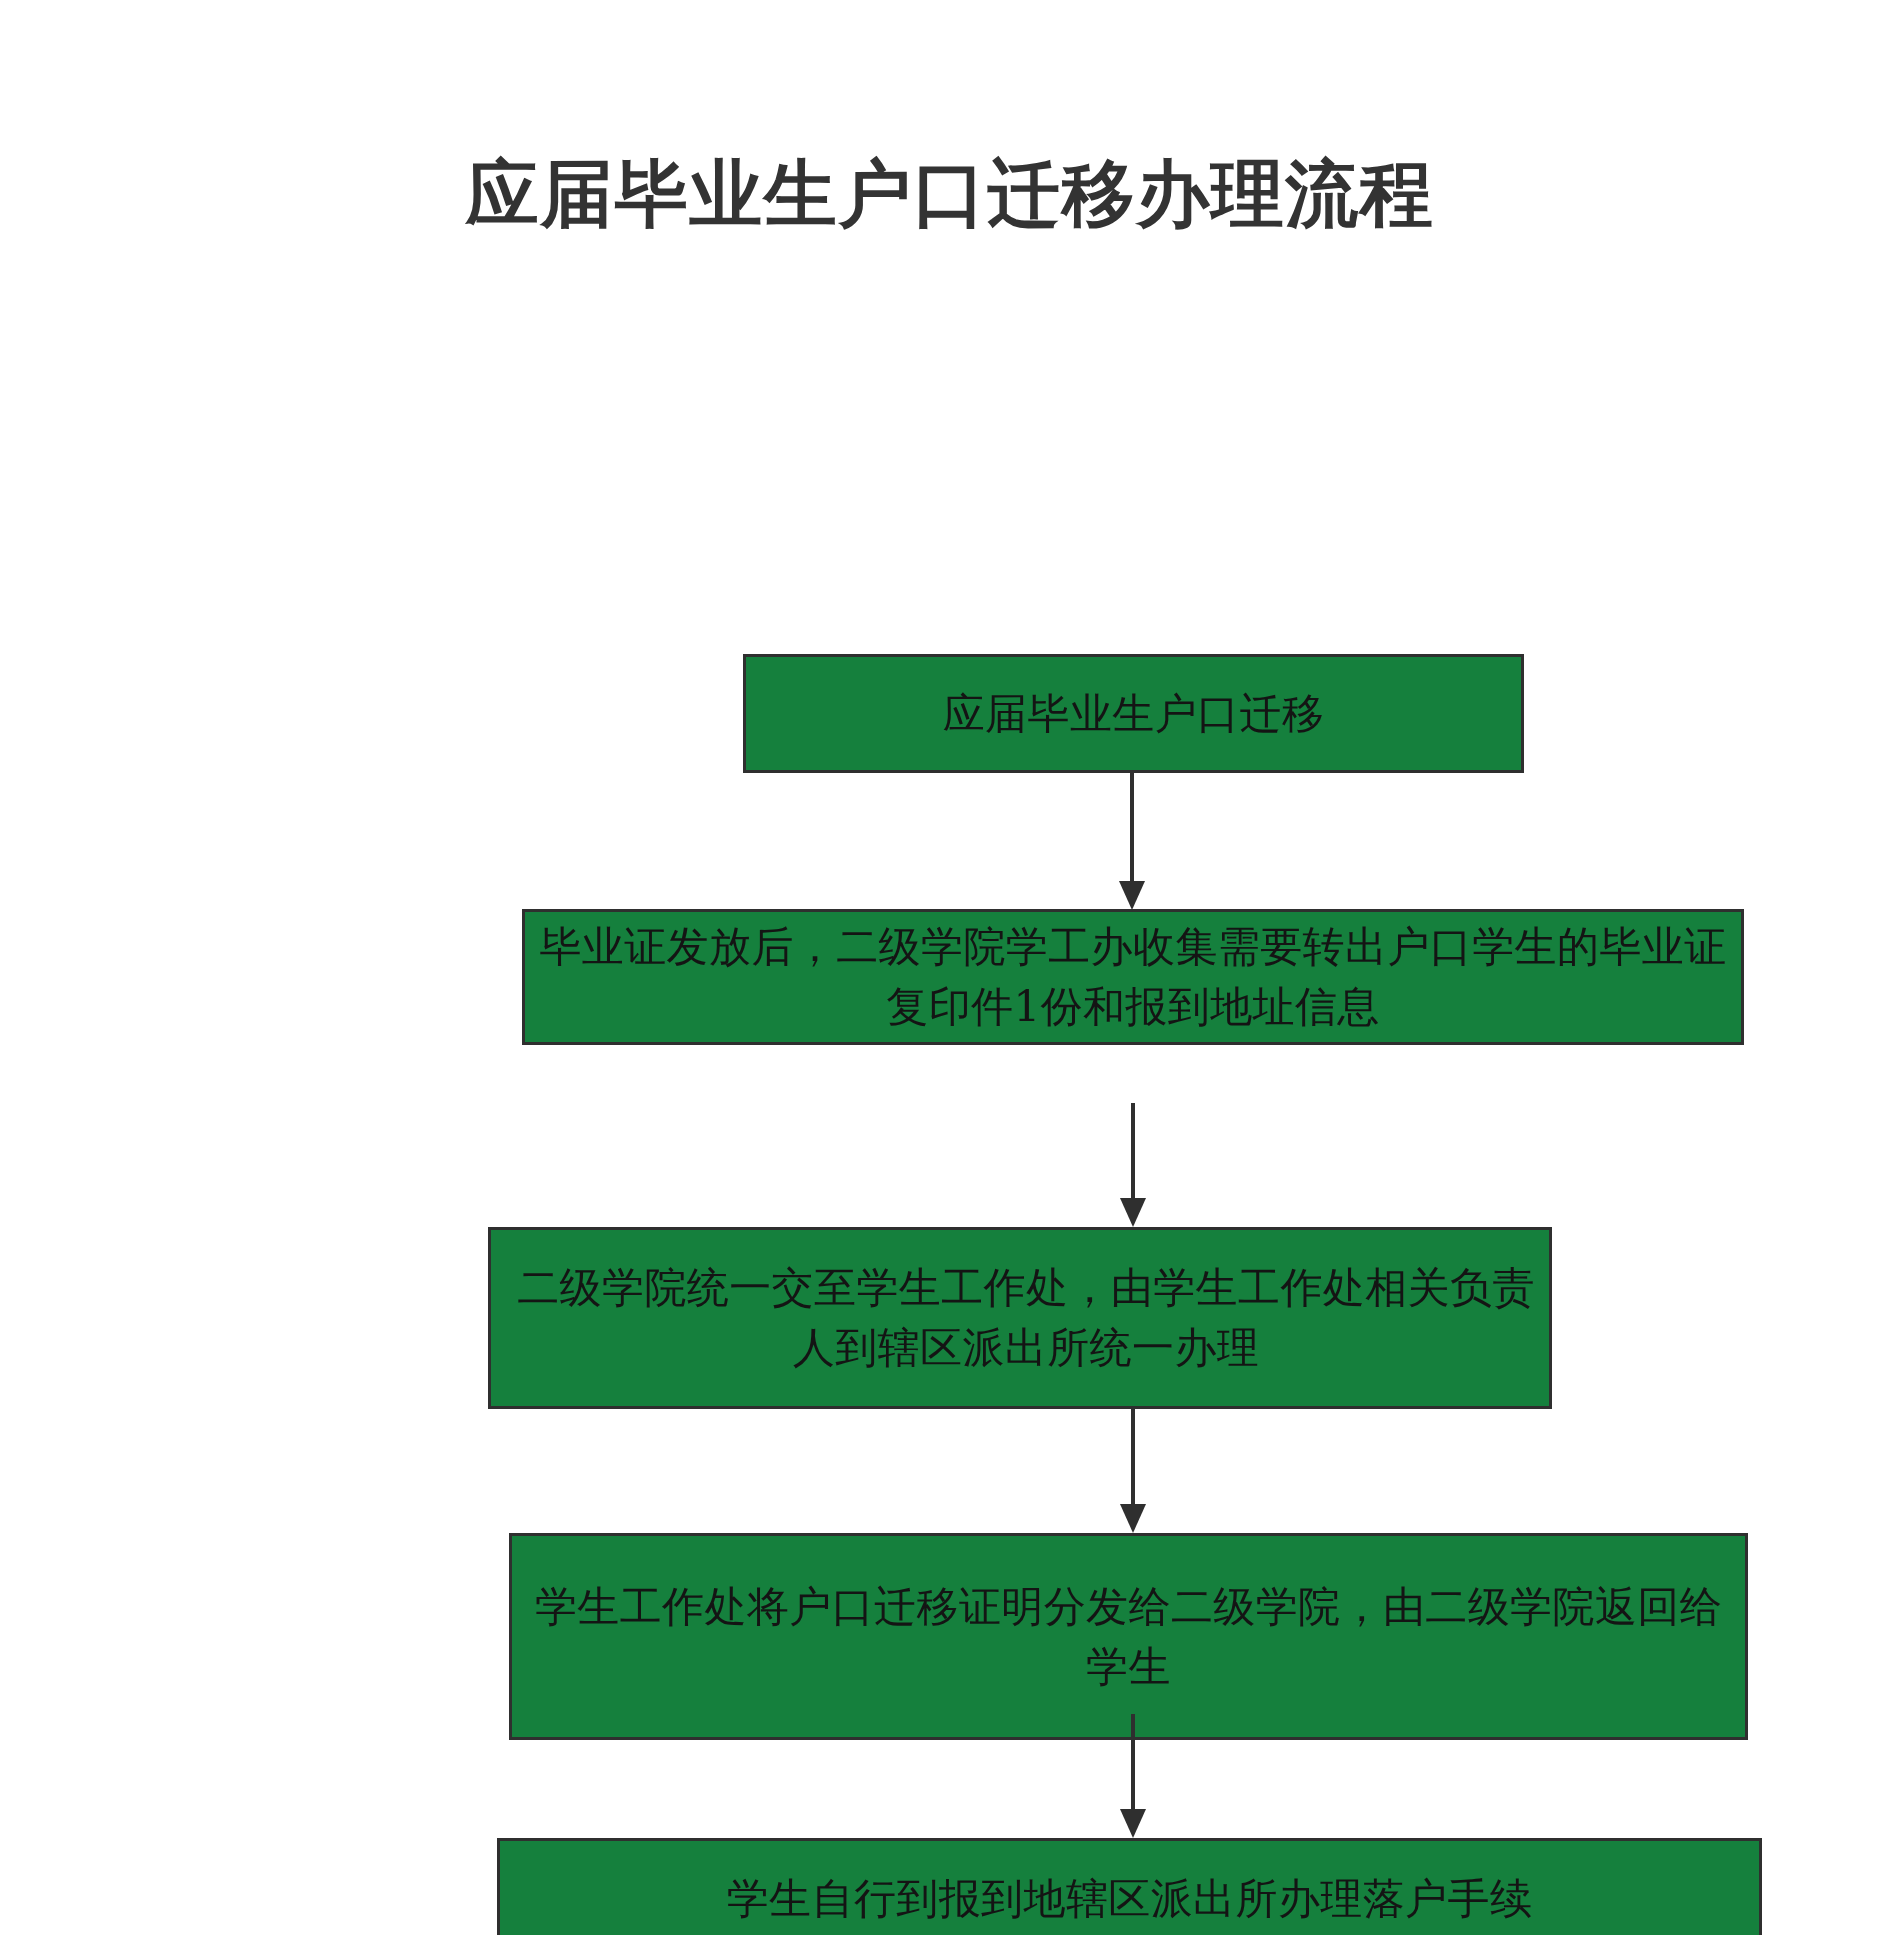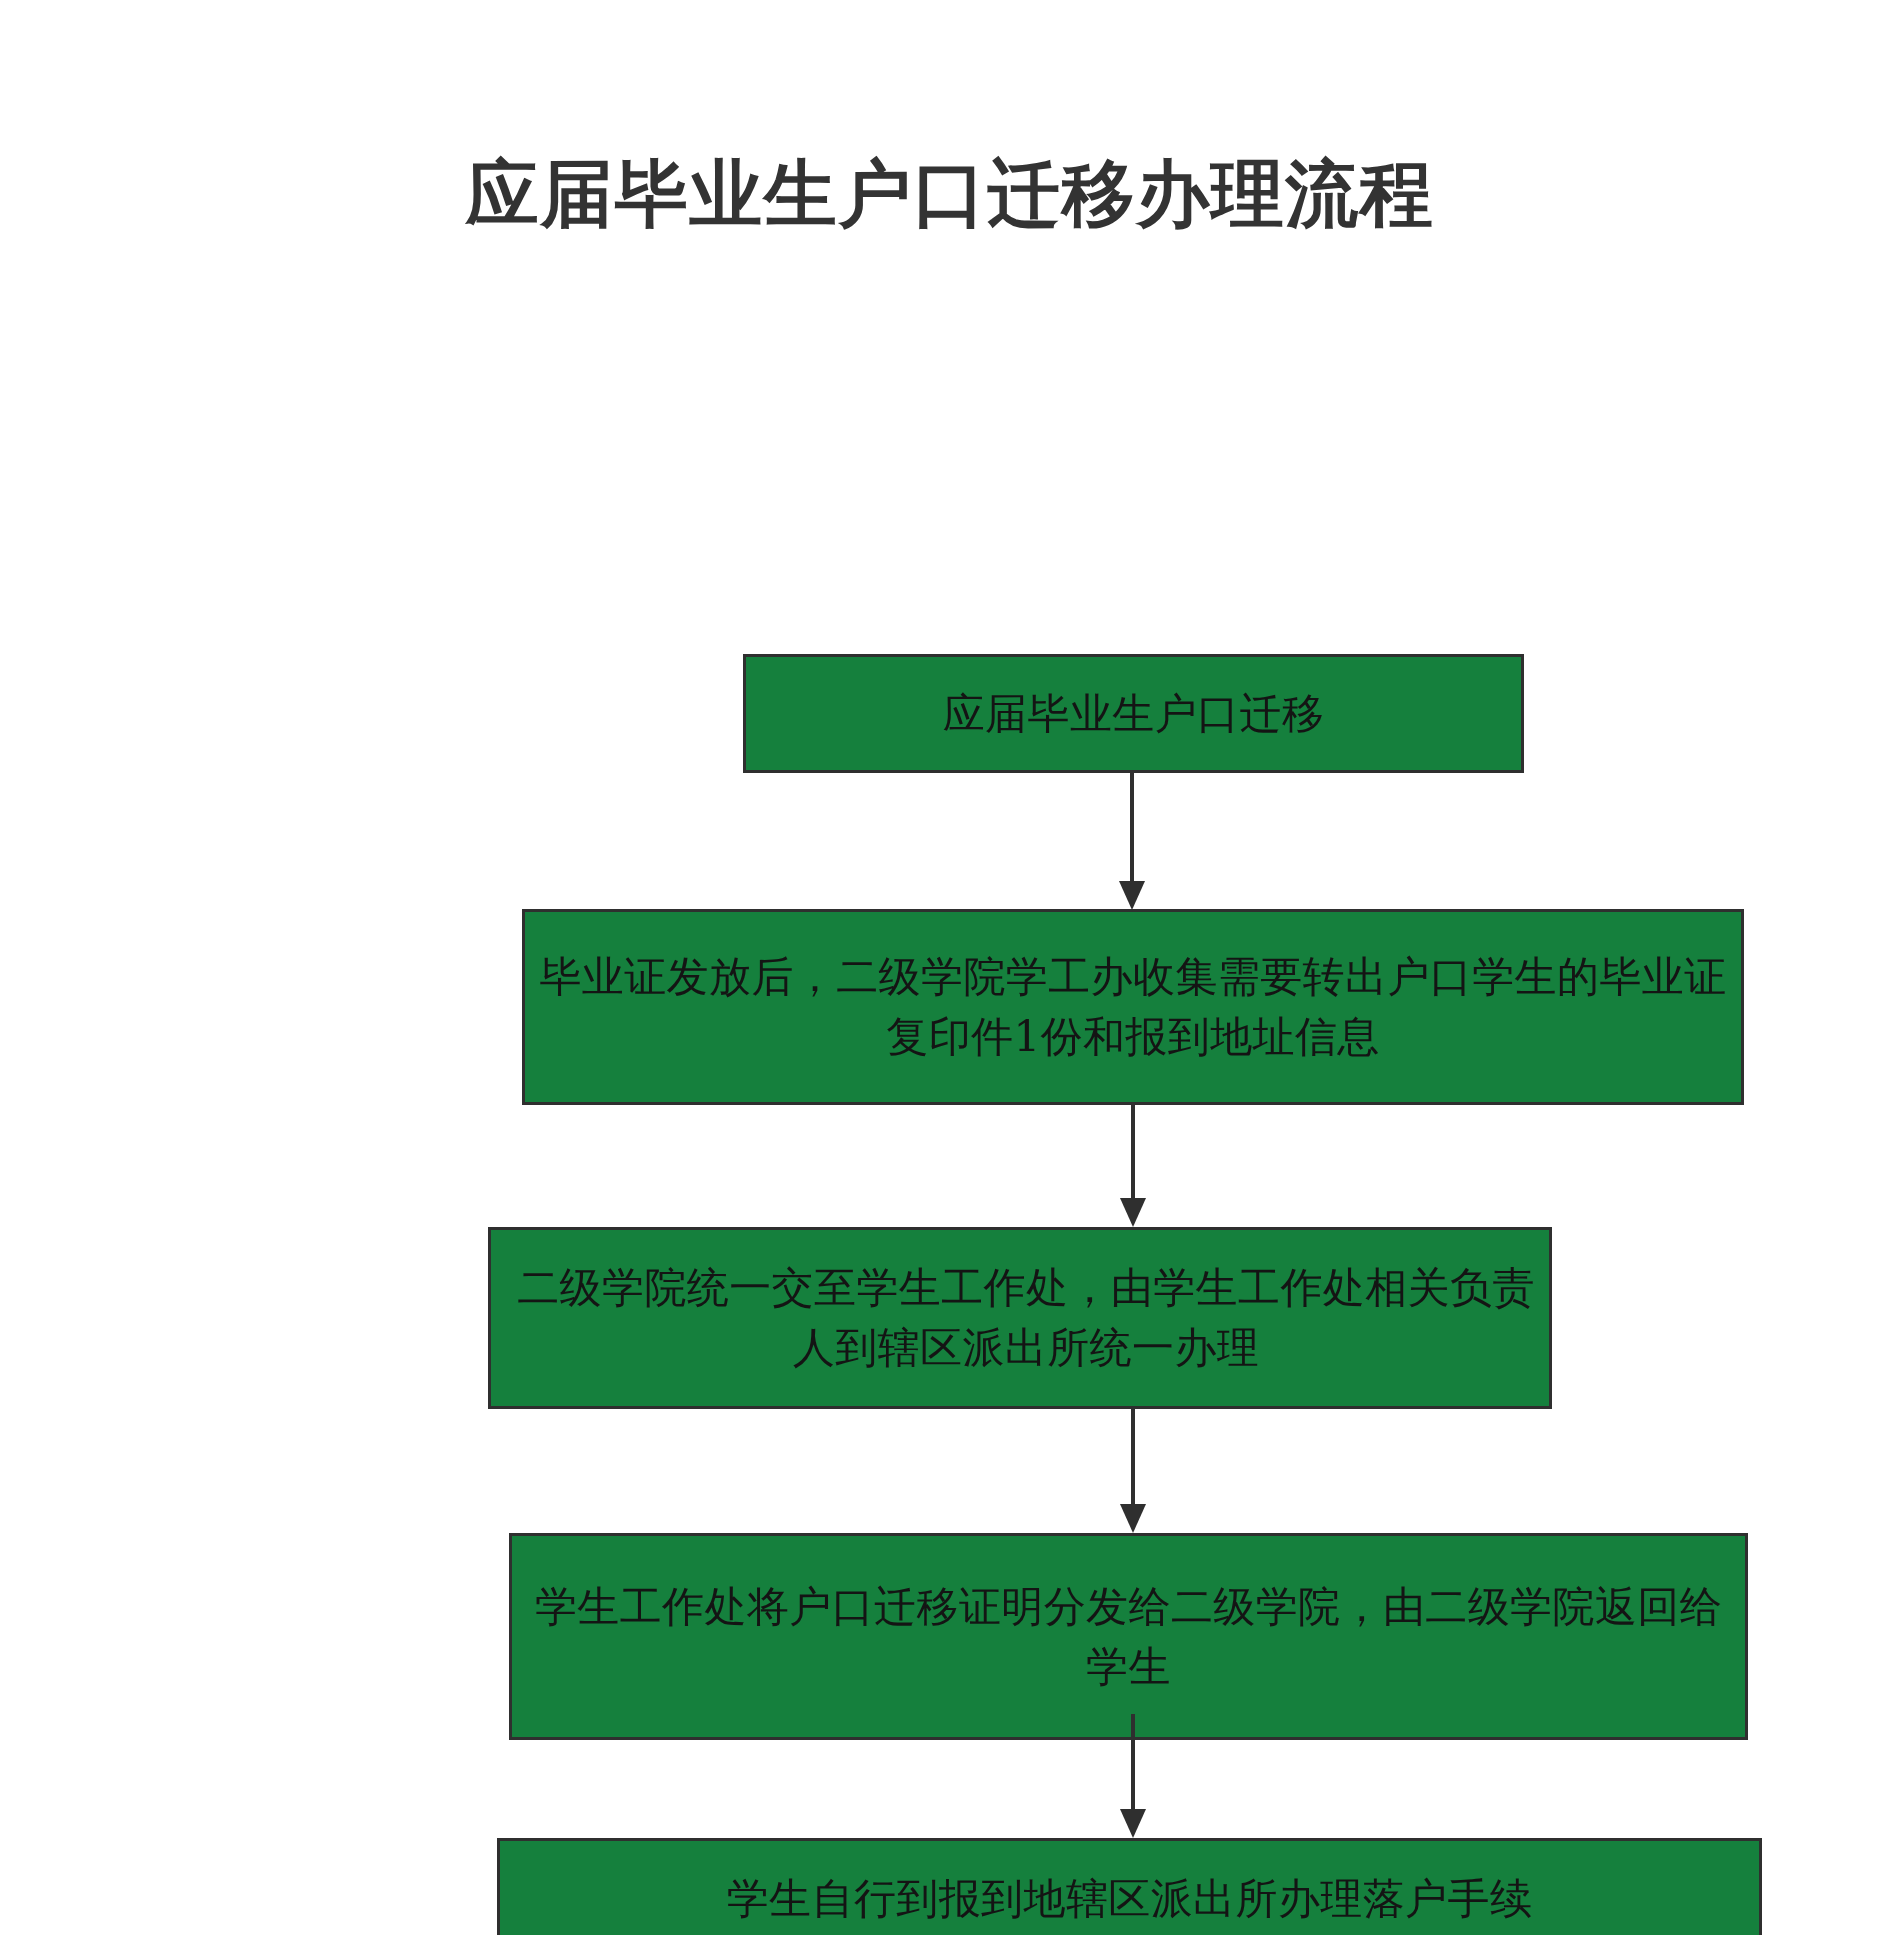--- a/index.html
+++ b/index.html
@@ -64,21 +64,21 @@
     font-family: "DejaVu Serif", "Liberation Serif", serif;
     font-size: 42px;
     line-height: 1.42;
     color: #141414;
     padding: 0 13px;
     letter-spacing: 0.4px;
   }
 
   
   #box-1 { left: 743px; top: 654px; width: 781px; height: 119px; }
-  #box-2 { left: 522px; top: 909px; width: 1222px; height: 196px; }
+  #box-2 { left: 522px; top: 909px; width: 1222px; height: 136px; }
   #box-3 { left: 488px; top: 1227px; width: 1064px; height: 182px; padding-left: 12px; }
   #box-4 { left: 509px; top: 1533px; width: 1239px; height: 207px; }
   #box-5 { left: 497px; top: 1838px; width: 1265px; height: 122px; }
 
   
   .connector {
     position: absolute;
     width: 46px;
   }
   .connector .stem {

